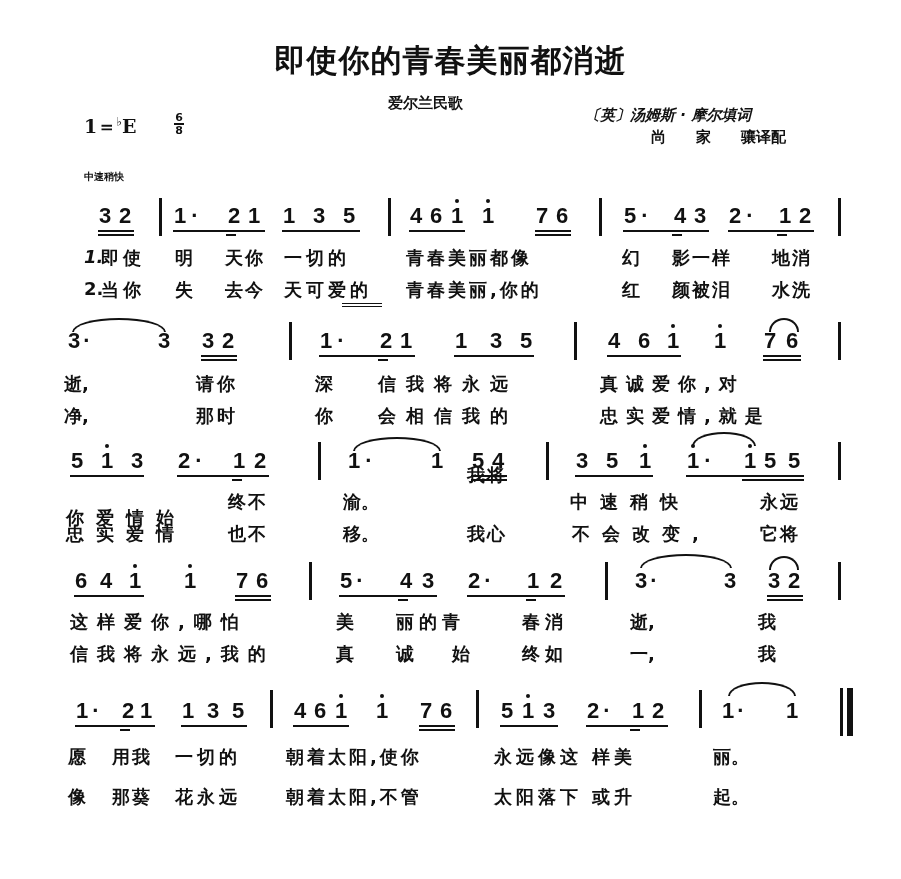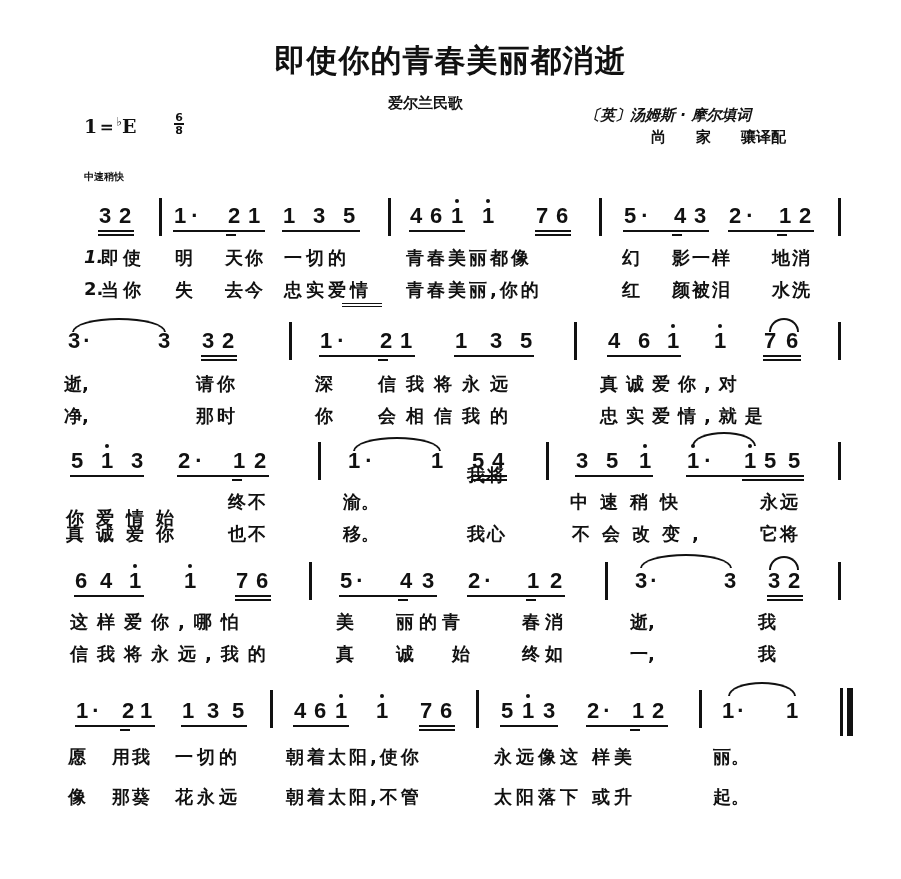--- a/index.html
+++ b/index.html
@@ -93,21 +93,21 @@
   <div class="lyric" style="left:284px;top:246px;letter-spacing:4px">一切的</div>
   <div class="lyric" style="left:406px;top:246px;letter-spacing:3px">青春美丽都像</div>
   <div class="lyric" style="left:622px;top:246px">幻</div>
   <div class="lyric" style="left:672px;top:246px;letter-spacing:2px">影一样</div>
   <div class="lyric" style="left:772px;top:246px;letter-spacing:2px">地消</div>
 
   <div class="lyric" style="left:84px;top:278px">2.</div>
   <div class="lyric" style="left:101px;top:278px;letter-spacing:4px">当你</div>
   <div class="lyric" style="left:175px;top:278px">失</div>
   <div class="lyric" style="left:225px;top:278px;letter-spacing:2px">去今</div>
-  <div class="lyric" style="left:284px;top:278px;letter-spacing:4px">忠实爱情</div>
+  <div class="lyric" style="left:284px;top:278px;letter-spacing:4px">天可爱的</div>
   <div class="ul1" style="left:342px;top:303px;width:40px;height:1px"></div>
   <div class="ul1" style="left:342px;top:306px;width:40px;height:1px"></div>
   <div class="lyric" style="left:406px;top:278px;letter-spacing:3px">青春美丽,你的</div>
   <div class="lyric" style="left:622px;top:278px">红</div>
   <div class="lyric" style="left:672px;top:278px;letter-spacing:2px">颜被泪</div>
   <div class="lyric" style="left:772px;top:278px;letter-spacing:2px">水洗</div>
 </div>
 
 <div>
   <div class="tie" style="left:72px;top:318px;width:90px"></div>
@@ -194,21 +194,21 @@
   <div class="ul2" style="left:742px;top:479px;width:62px"></div>
   <div class="barline" style="left:838px;top:442px"></div>
 
   <div class="lyric" style="left:66px;top:506px;letter-spacing:12px">你爱情始</div>
   <div class="lyric" style="left:228px;top:490px;letter-spacing:2px">终不</div>
   <div class="lyric" style="left:343px;top:490px">渝。</div>
   <div class="lyric" style="left:467px;top:463px;letter-spacing:2px">我将</div>
   <div class="lyric" style="left:570px;top:490px;letter-spacing:12px">中速稍快</div>
   <div class="lyric" style="left:760px;top:490px;letter-spacing:2px">永远</div>
 
-  <div class="lyric" style="left:66px;top:522px;letter-spacing:12px">真诚爱你</div>
+  <div class="lyric" style="left:66px;top:522px;letter-spacing:12px">忠实爱情</div>
   <div class="lyric" style="left:228px;top:522px;letter-spacing:2px">也不</div>
   <div class="lyric" style="left:343px;top:522px">移。</div>
   <div class="lyric" style="left:467px;top:522px;letter-spacing:2px">我心</div>
   <div class="lyric" style="left:572px;top:522px;letter-spacing:12px">不会改变,</div>
   <div class="lyric" style="left:760px;top:522px;letter-spacing:2px">它将</div>
 </div>
 
 <div>
   <div class="note" style="left:73px;top:570px">6</div>
   <div class="note" style="left:98px;top:570px">4</div>

